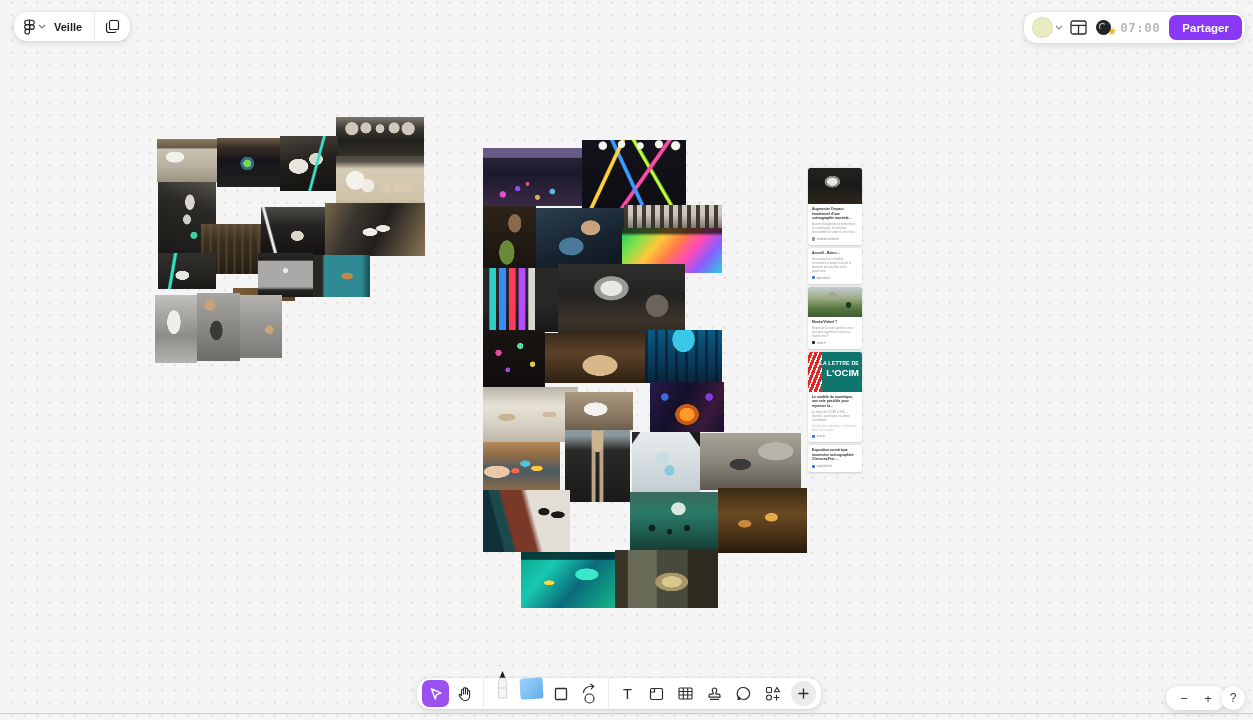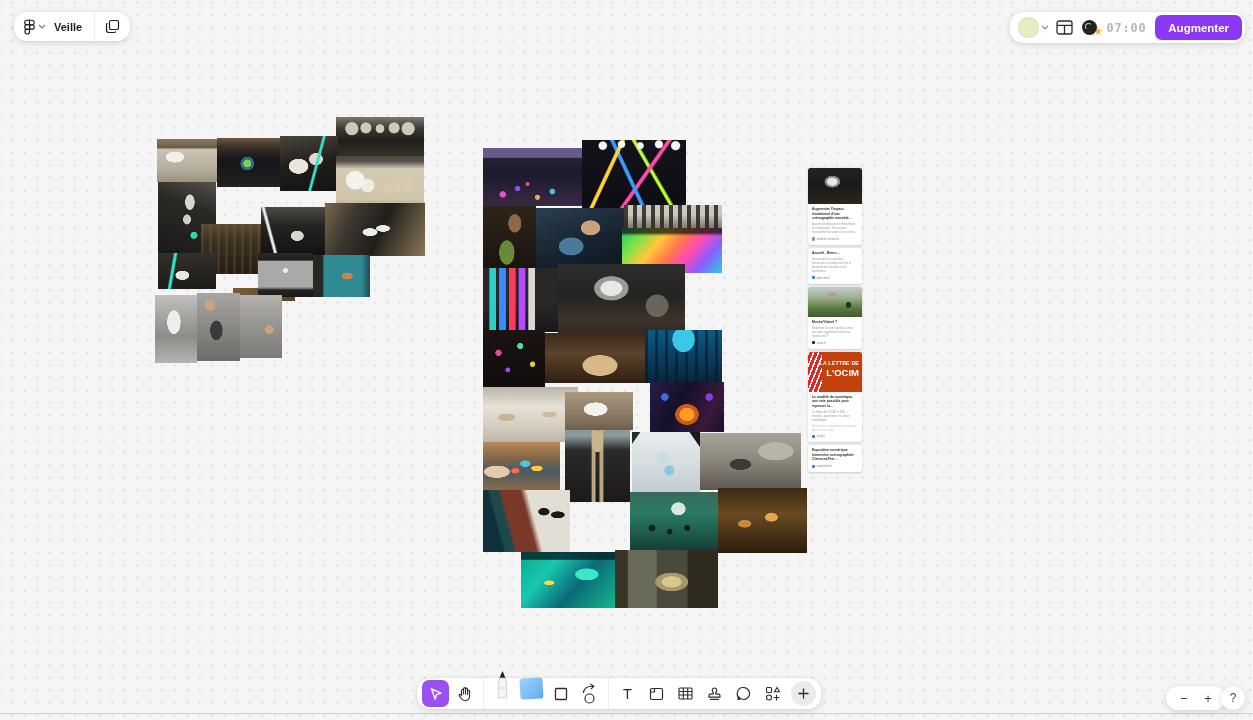--- a/index.html
+++ b/index.html
@@ -62,21 +62,21 @@
   .card-col{position:absolute;display:flex;flex-direction:column;gap:3px;}
   .lcard{background:#fff;border-radius:2.5px;box-shadow:0 0.5px 2px rgba(0,0,0,.18);overflow:hidden;flex-shrink:0;}
   .lcard-img{width:100%;}
   .lcard-body{padding:3px 4px 4px 4px;}
   .lcard-title{font-size:3.4px;font-weight:bold;color:#2a2a2a;line-height:1.35;}
   .lcard-desc{font-size:2.9px;color:#9a9a9a;line-height:1.4;margin-top:1.5px;}
   .lcard-faint{font-size:2.9px;color:#c4c4c4;line-height:1.4;margin-top:1.5px;}
   .lcard-link{display:flex;align-items:center;gap:1.5px;margin-top:2.5px;}
   .lcard-fav{width:3.2px;height:3.2px;border-radius:0.8px;flex-shrink:0;}
   .lcard-url{font-size:2.9px;color:#8a8a8a;}
-  .ocim{position:relative;background:#c2410c;width:100%;}
+  .ocim{position:relative;background:#0f766e;width:100%;}
   .ocim-stripes{position:absolute;left:0;top:0;bottom:0;width:26%;
     background:repeating-linear-gradient(112deg,#ffffff 0 1.6px,#e62421 1.6px 4.6px);}
   .ocim-txt{position:absolute;right:3px;text-align:right;color:#fff;font-weight:bold;line-height:1;}
   .ocim-l1{top:9px;font-size:5.2px;letter-spacing:0.2px;}
   .ocim-l2{top:16px;font-size:9.5px;}
 
   svg{display:block;}
 </style>
 </head>
 <body>
@@ -229,21 +229,21 @@
         <path d="M8.5 5.4V14"></path>
     </svg>
   </span>
   <div class="timer">
     <span class="timer-disc">
         <i></i>
       </span>
     <span class="timer-star">★</span>
     <span class="timer-time">07:00</span>
   </div>
-  <button class="share-btn">Augmenter</button>
+  <button class="share-btn">Partager</button>
 </div>
 
 <div class="pill toolbar">
   <div class="tool sel">
     <svg width="14" height="14" viewBox="0 0 14 14" fill="none" stroke="#ffffff" stroke-width="1.4" stroke-linejoin="round">
       <path d="M2.5 1.8 12 6.2 7.6 7.6 6.2 12Z"></path>
     </svg>
   </div>
   <div class="tool">
     <svg width="15" height="16" viewBox="0 0 15 16" fill="none" stroke="#2c2c2c" stroke-width="1.1" stroke-linecap="round" stroke-linejoin="round">

